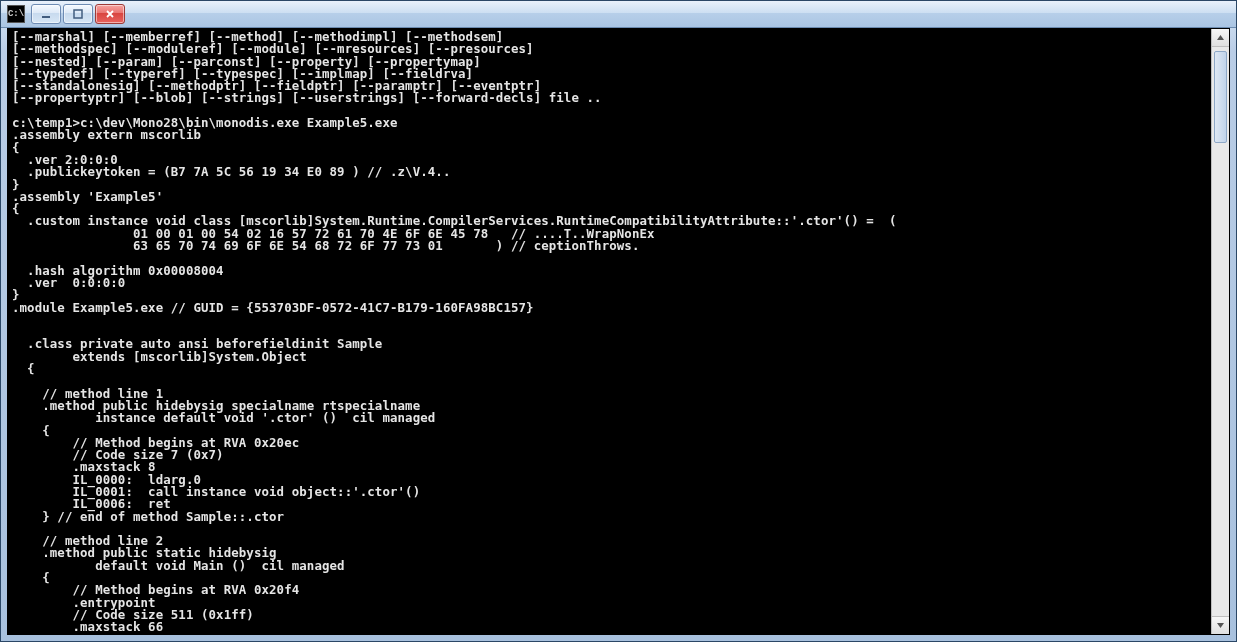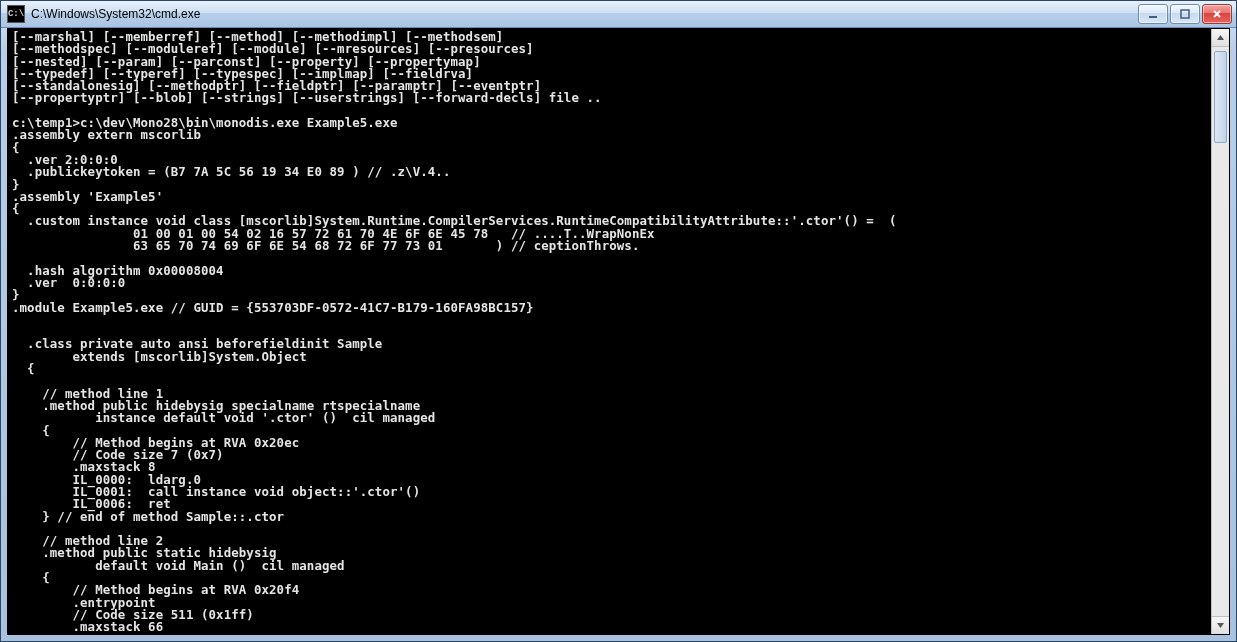--- a/index.html
+++ b/index.html
@@ -118,21 +118,20 @@
     border-radius:2px;
     cursor: pointer;
   }
 </style>
 </head>
 <body>
 
 <div class="window">
   <div class="titlebar">
     <div class="app-icon">C:\</div>
-    <div class="title">C:\Windows\System32\cmd.exe</div>
     <div class="win-controls">
       <div class="win-btn">
         <svg width="10" height="10" viewBox="0 0 10 10">
             <rect x="1" y="7" width="8" height="2" fill="#425d7f"></rect>
           </svg>
       </div>
       <div class="win-btn">
         <svg width="10" height="10" viewBox="0 0 10 10">
             <rect x="1" y="1" width="8" height="8" fill="none" stroke="#425d7f" stroke-width="1.5"></rect>
           </svg>

